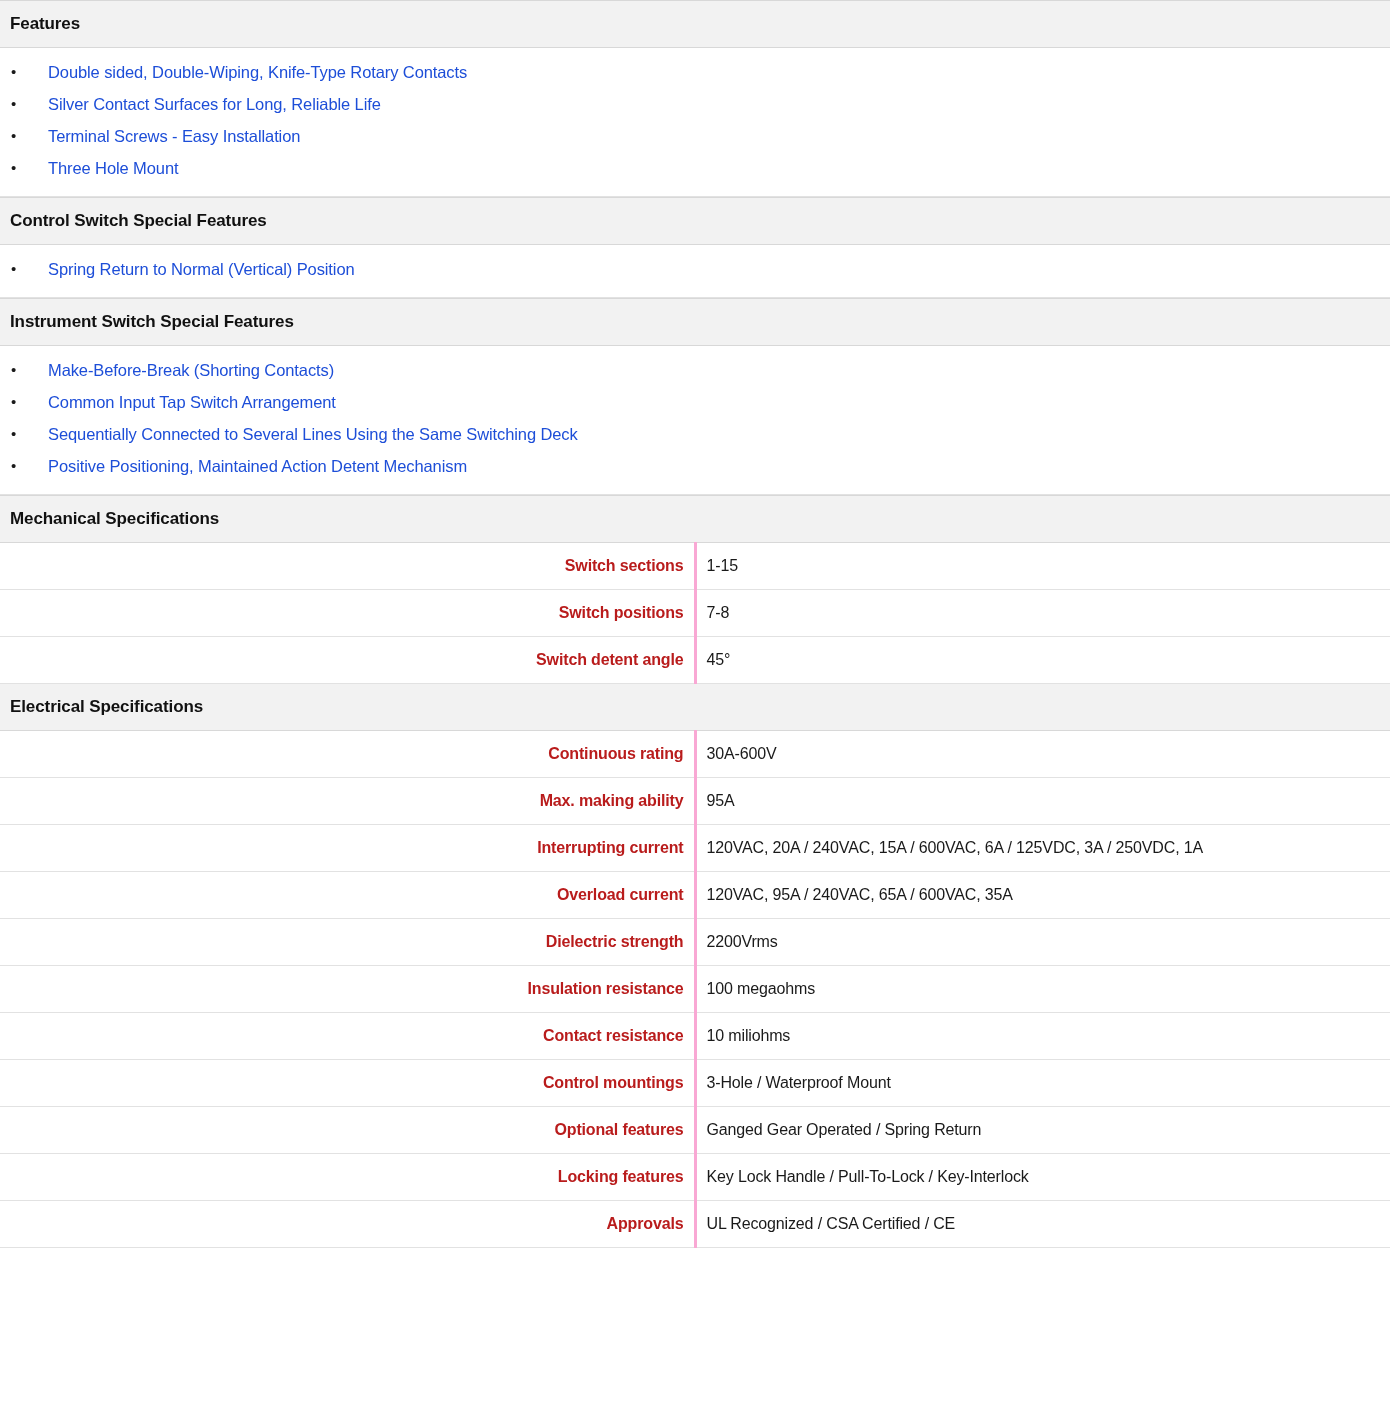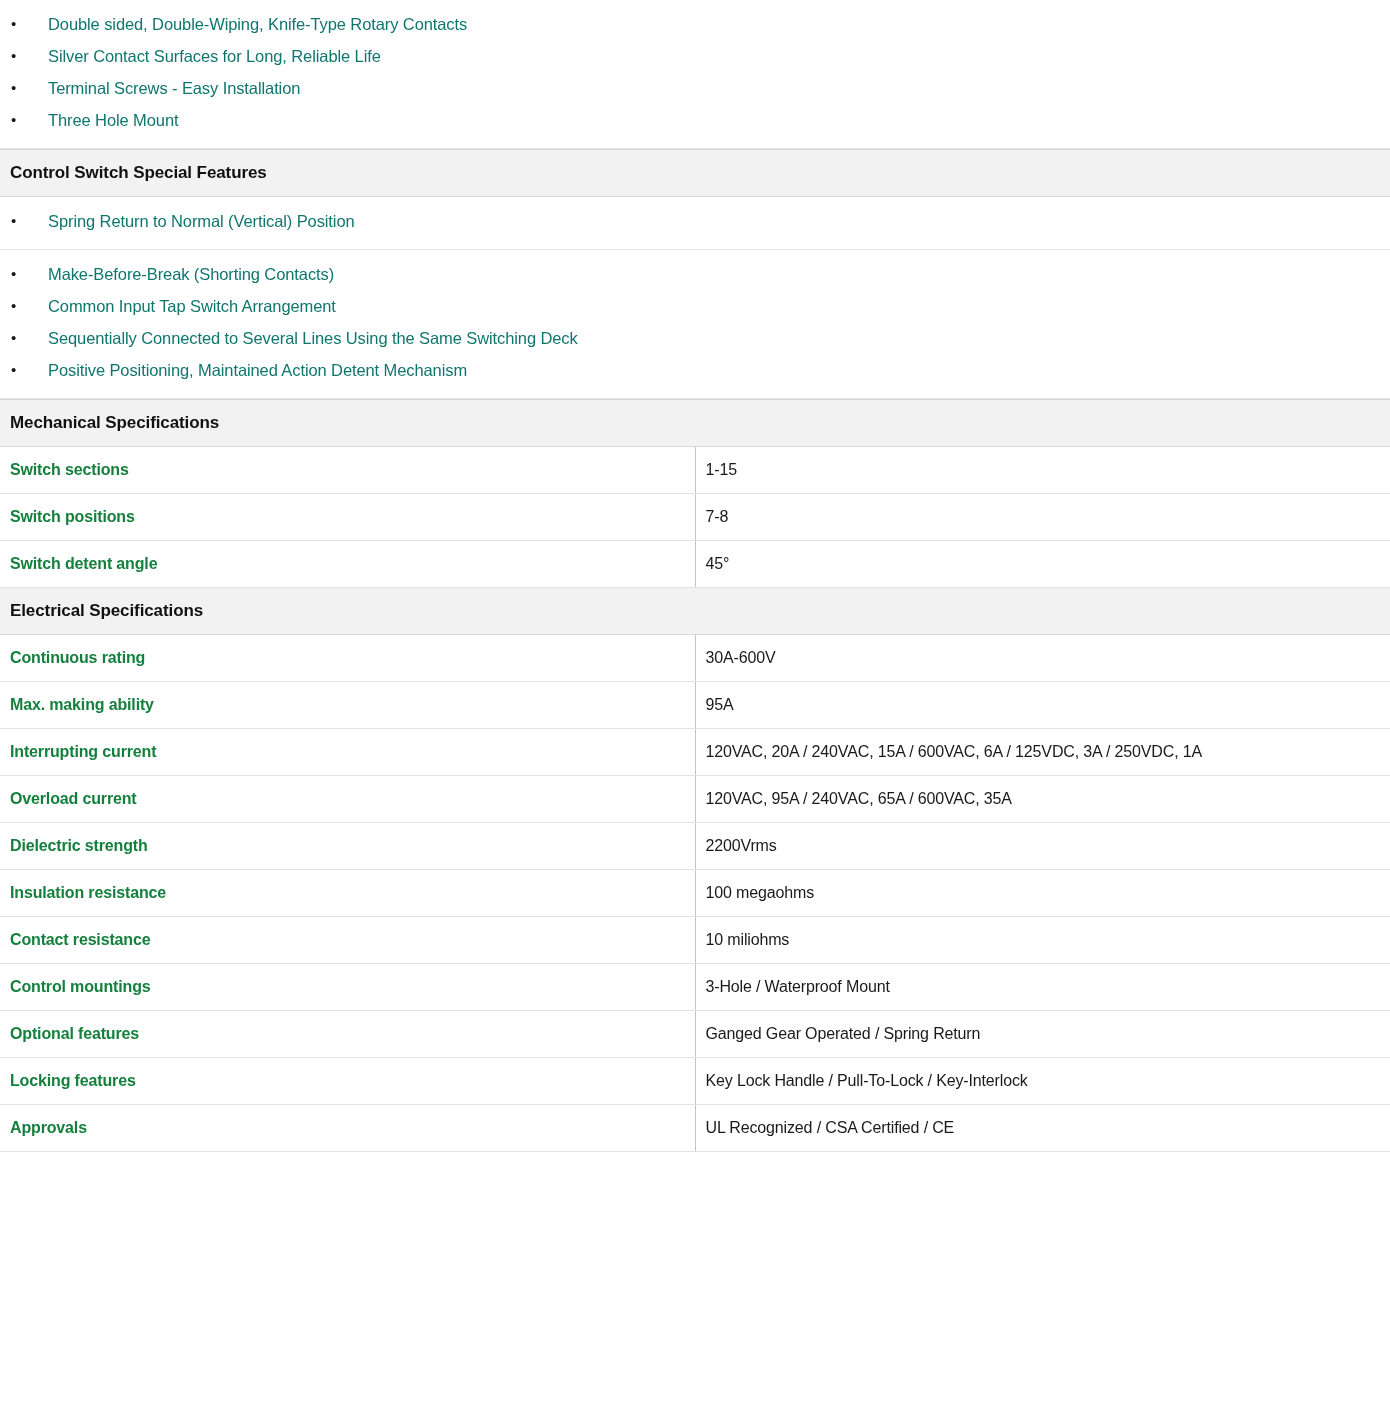--- a/index.html
+++ b/index.html
@@ -42,41 +42,42 @@
     text-align: left;
     padding-left: 11px;
     box-sizing: border-box;
     font-size: 15px;
     line-height: 22px;
     color: #1a1a1a;
   }
   .bullet-text {
     font-size: 16.5px;
     line-height: 22px;
-    color: #0f766e;
+    color: #1d4ed8;
     letter-spacing: -0.1px;
   }
   table.spec {
     border-collapse: collapse;
     width: 1390px;
     table-layout: fixed;
   }
   table.spec td {
     border-bottom: 1px solid #e2e2e2;
     vertical-align: middle;
     font-size: 16px;
     letter-spacing: -0.15px;
     padding: 14px 10px 14px 10px;
     margin-left: 25px;
   }
   td.label {
     width: 400px;
     font-weight: bold;
-    border-right: 1px solid #f9a8d4;
-    color: #15803d;
+    border-right: 3px solid #f9a8d4;
+    color: #b91c1c;
+    text-align: right;
   }
   td.value {
     color: #1a1a1a;
     padding-left: 14px;
   }
   tr.subhead td {
     background: #f2f2f2;
     border-top: 1px solid #d8d8d8;
     border-bottom: 1px solid #d8d8d8;
     border-right: none;
@@ -85,20 +86,21 @@
     letter-spacing: -0.1px;
     padding: 13px 10px 13px 10px;
     color: #111111;
   }
 </style>
 </head>
 <body>
 
 <div class="sheet">
 
+  <div class="section-header">Features</div>
   <div class="bullet-block">
     <div class="bullet-row">
       <span class="bullet-mark">•</span>
       <span class="bullet-text">Double sided, Double-Wiping, Knife-Type Rotary Contacts</span>
     </div>
     <div class="bullet-row">
       <span class="bullet-mark">•</span>
       <span class="bullet-text">Silver Contact Surfaces for Long, Reliable Life</span>
     </div>
     <div class="bullet-row">
@@ -112,20 +114,21 @@
   </div>
 
   <div class="section-header">Control Switch Special Features</div>
   <div class="bullet-block">
     <div class="bullet-row">
       <span class="bullet-mark">•</span>
       <span class="bullet-text">Spring Return to Normal (Vertical) Position</span>
     </div>
   </div>
 
+  <div class="section-header">Instrument Switch Special Features</div>
   <div class="bullet-block">
     <div class="bullet-row">
       <span class="bullet-mark">•</span>
       <span class="bullet-text">Make-Before-Break (Shorting Contacts)</span>
     </div>
     <div class="bullet-row">
       <span class="bullet-mark">•</span>
       <span class="bullet-text">Common Input Tap Switch Arrangement</span>
     </div>
     <div class="bullet-row">

